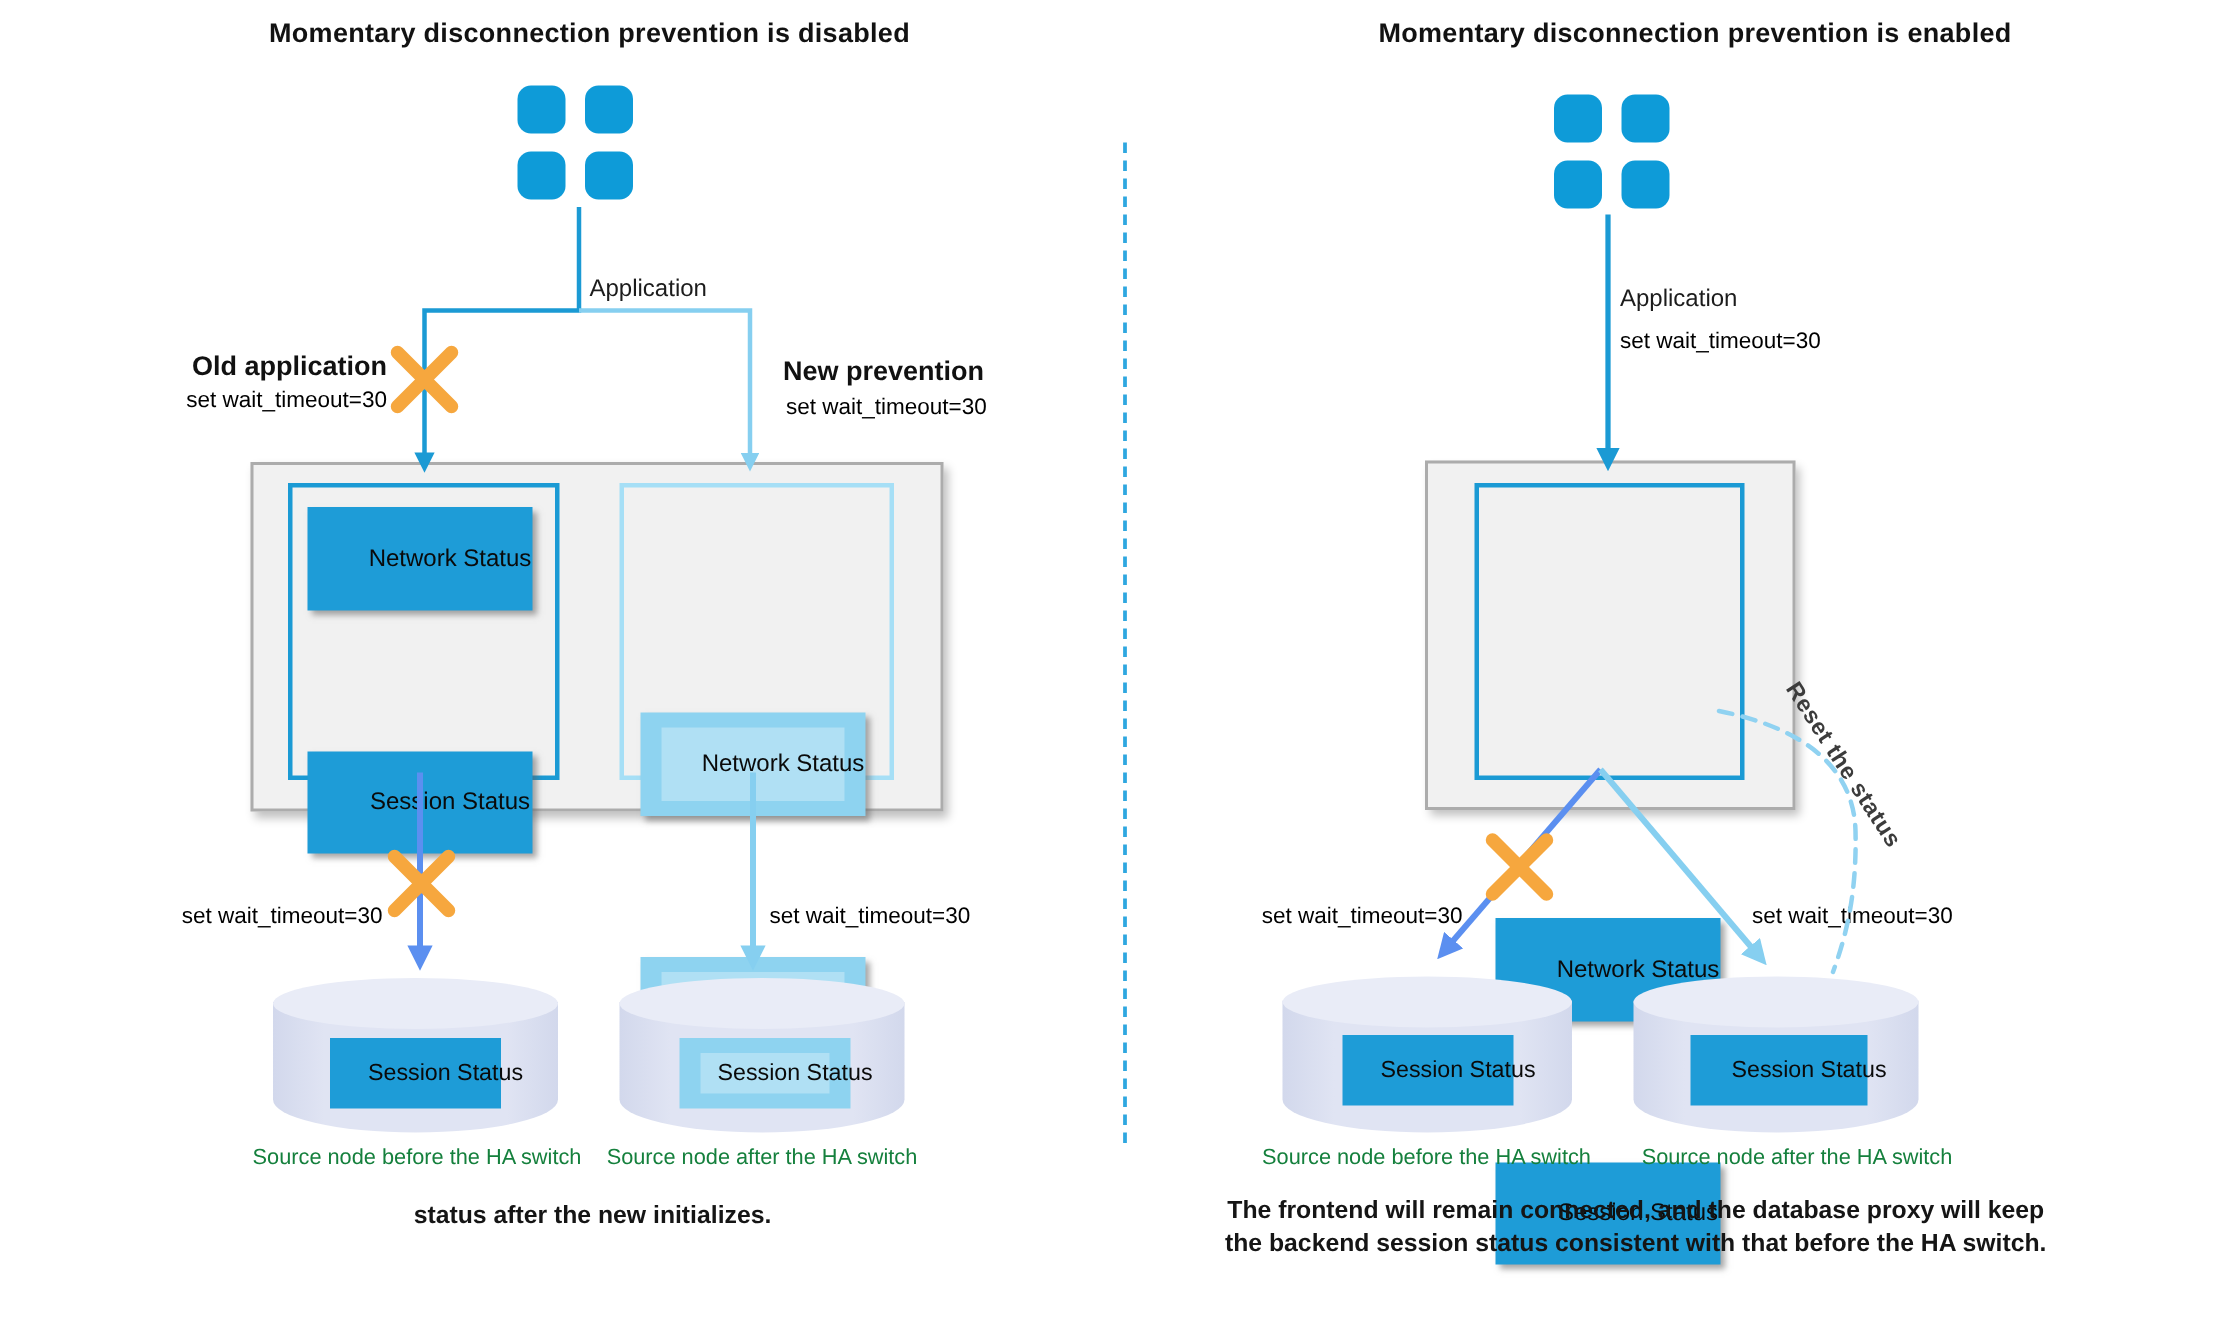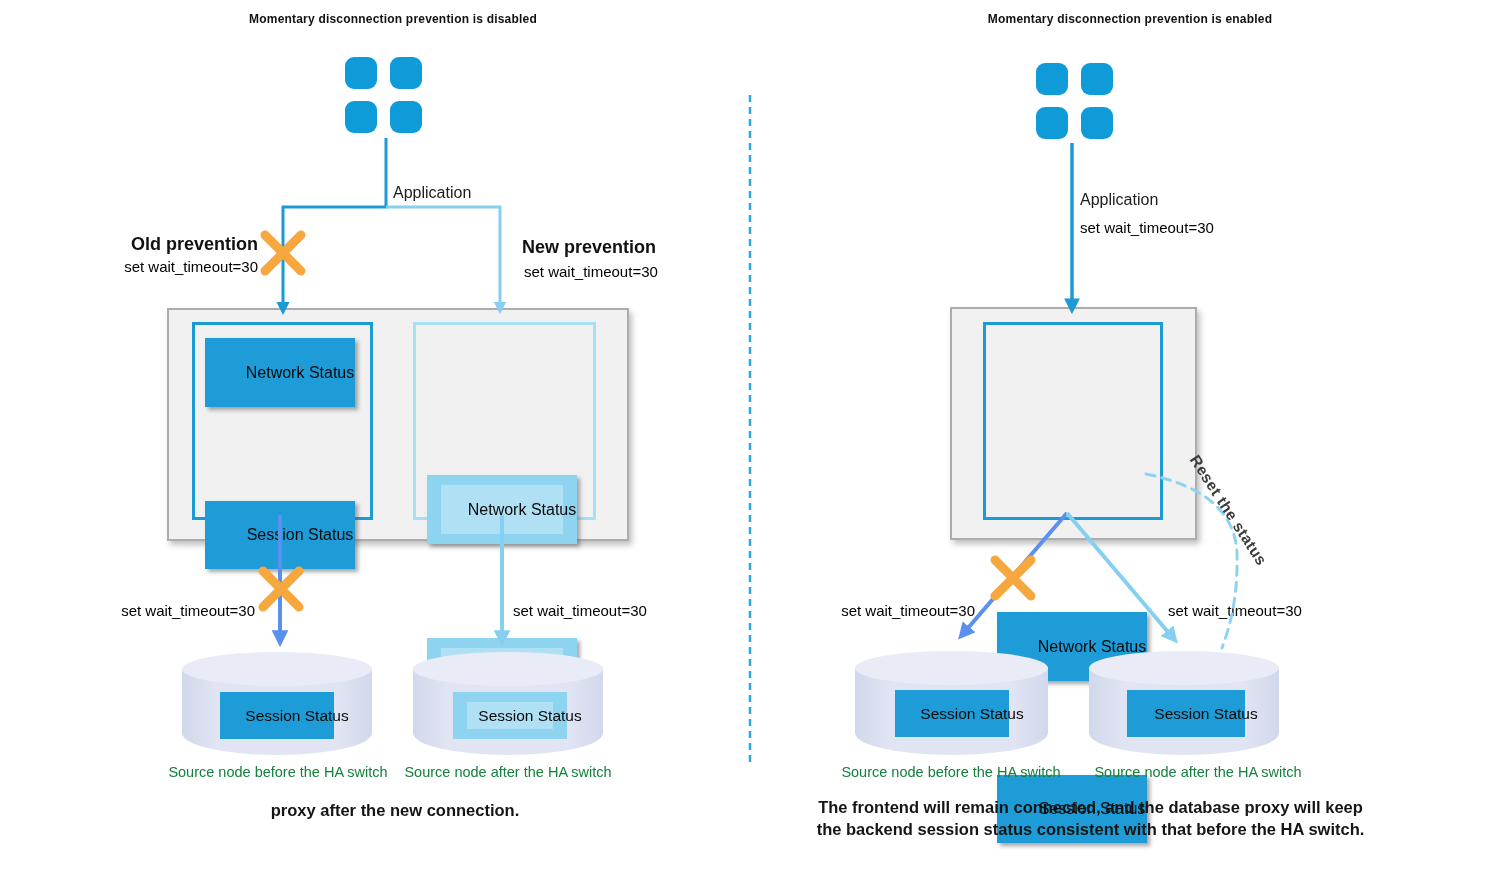--- a/index.html
+++ b/index.html
@@ -1,19 +1,19 @@
 <!DOCTYPE html>
 <html><head>
 <meta charset="utf-8">
 <style>
   html,body{margin:0;padding:0;background:#fff;}
   .stage{position:relative;width:1488px;height:888px;background:#ffffff;
          font-family:"Liberation Sans",sans-serif;overflow:hidden;}
   .abs{position:absolute;}
-  .title{font-weight:bold;font-size:12px;color:#121212;text-align:center;letter-spacing:.2px;}
+  .title{font-weight:bold;font-size:18px;color:#121212;text-align:center;letter-spacing:.2px;}
   .app-icon{display:grid;grid-template-columns:32px 32px;grid-gap:12px 13px;}
   .app-icon i{width:32px;height:32px;background:#0E9BD8;border-radius:9px;display:block;}
   .lbl{font-size:16px;color:#1c1c1c;margin-top:23px;}
   .conn{font-size:18px;font-weight:bold;color:#111;}
   .cmd{font-size:15px;color:#000000;white-space:nowrap;}
   .right-align{text-align:right;}
   .graybox{background:#F1F1F1;border:2px solid #ACACAC;box-shadow:3px 4px 6px rgba(0,0,0,.25);}
   .frame{border:3px solid #1B9AD4;}
   .frame.light{border-color:#A6DFF6;}
   .sbox{display:flex;align-items:center;justify-content:center;font-size:16px;color:#0a0a0a;
@@ -42,21 +42,21 @@
     <div class="abs title under" style="left:63px;top:12px;width:660px;">Momentary disconnection prevention is disabled</div>
 
     <div class="abs app-icon under" style="left:345px;top:57px;">
       <i></i>
         <i></i>
       <i></i>
         <i></i>
     </div>
     <div class="abs lbl under" style="left:393px;top:161px;">Application</div>
 
-    <div class="abs conn right-align under" style="left:60px;top:234px;width:198px;">Old prevention</div>
+    <div class="abs conn right-align under" style="left:60px;top:234px;width:198px;">Old application</div>
     <div class="abs cmd right-align under" style="left:60px;top:258px;width:198px;">set wait_timeout=30</div>
 
     <div class="abs conn under" style="left:522px;top:237px;">New prevention</div>
     <div class="abs cmd under" style="left:524px;top:263px;">set wait_timeout=30</div>
 
     <div class="abs graybox under" style="left:167px;top:308px;width:458px;height:229px;"></div>
     <div class="abs frame under" style="left:192px;top:322px;width:175px;height:192px;"></div>
     <div class="abs frame light under" style="left:413px;top:322px;width:177px;height:192px;"></div>
 
     <div class="abs sbox under" style="left:205px;top:338px;width:150px;height:69px;">
@@ -88,21 +88,21 @@
       <div class="cyl-top"></div>
       <div class="abs sbox light" style="left:40px;top:40px;width:114px;height:47px;font-size:15.5px;box-shadow:none;">
         <span>Session Status</span>
         </div>
     </div>
 
     <div class="abs node-label under" style="left:158px;top:764px;width:240px;">Source node before the HA switch</div>
     <div class="abs node-label under" style="left:388px;top:764px;width:240px;">Source node after the HA switch</div>
 
     <div class="abs caption under" style="left:145px;top:799px;width:500px;">
-      <div>proxy after the new connection.</div>
+      <div>status after the new initializes.</div>
     </div>
   </div>
 
   <div>
     <div class="abs title under" style="left:800px;top:12px;width:660px;">Momentary disconnection prevention is enabled</div>
 
     <div class="abs app-icon under" style="left:1036px;top:63px;">
       <i></i>
         <i></i>
       <i></i>

